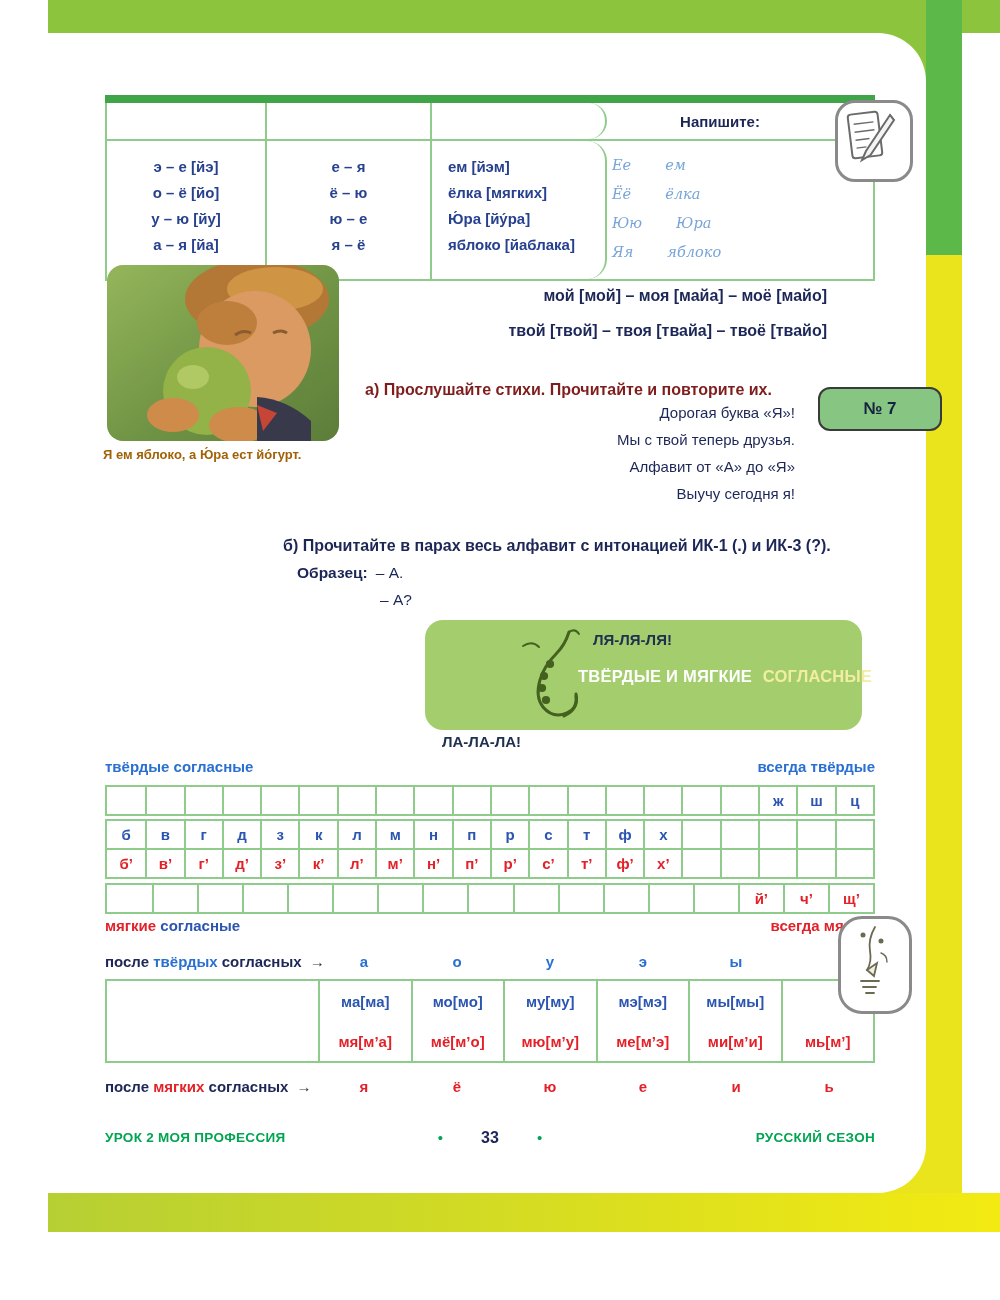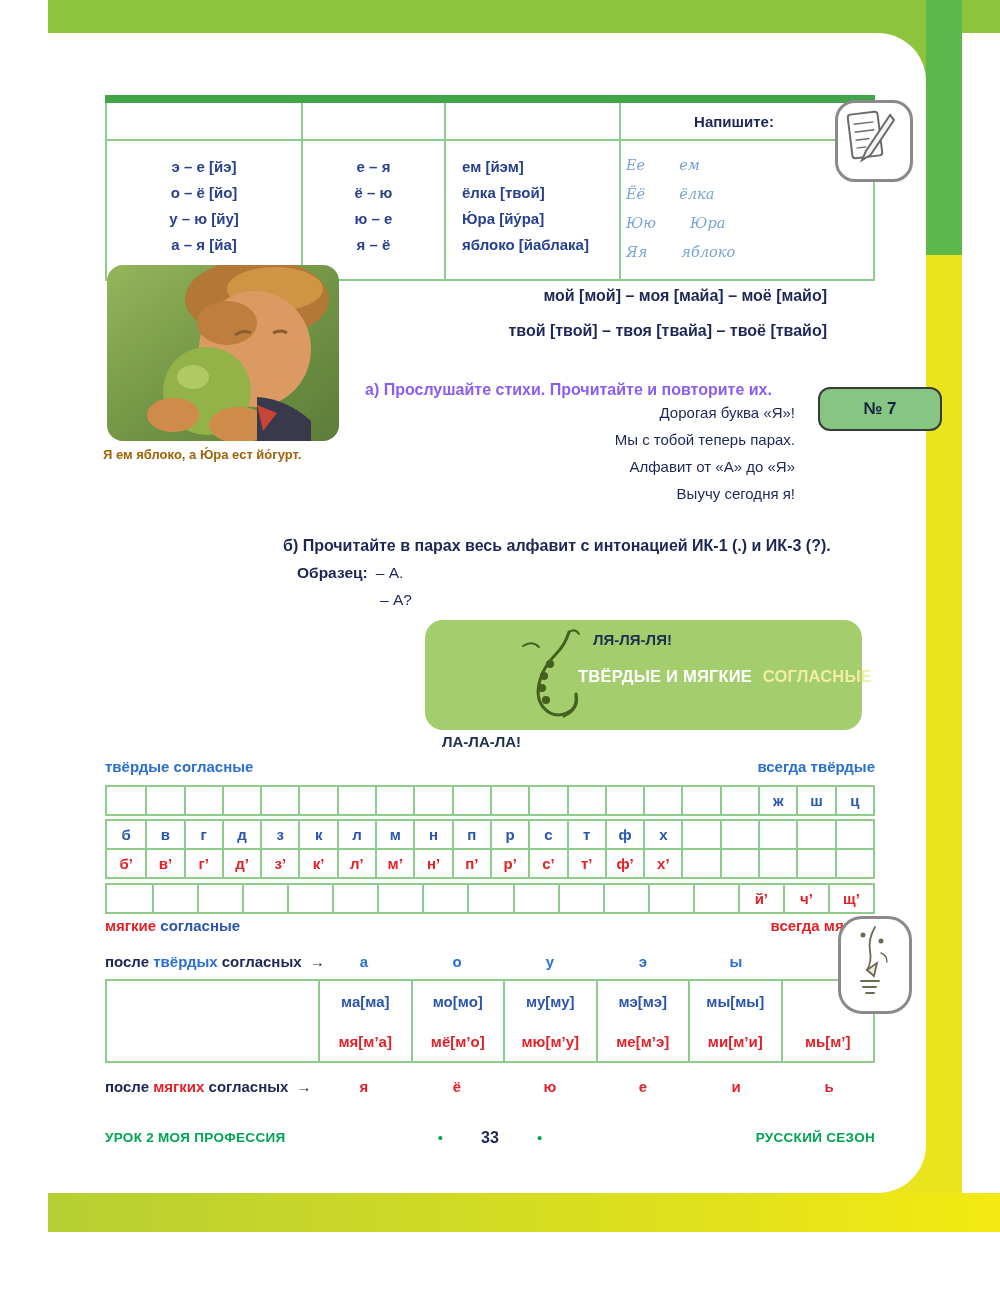--- a/index.html
+++ b/index.html
@@ -17,42 +17,42 @@
        background:linear-gradient(to right,#b6cf33,#d8dd20 55%,#f3ea12);}
   .card{left:48px;top:33px;width:878px;height:1160px;background:#fff;
        border-radius:0 48px 48px 0;z-index:2;}
 
   
   .t-table{left:57px;top:62px;width:770px;}
   .t-bar{height:8px;background:#3fa548;}
   .t-row{display:flex;border:2px solid #8fcb8a;border-top:none;box-sizing:border-box;}
   .t-cell{box-sizing:border-box;border-right:2px solid #8fcb8a;}
   .t-cell:last-child{border-right:none;}
-  .tc1{width:196px;}.tc2{width:143px;}.tc3{width:175px;}.tc4{width:226px;}
+  .tc1{width:160px;}.tc2{width:165px;}.tc3{width:175px;border-radius:20px;}.tc4{width:226px;}
   .t-head{height:38px;}
   .t-head .t-cell{display:flex;align-items:center;justify-content:center;}
   .t-body{height:140px;border-top:none;}
   .head-write{font-weight:bold;font-size:15px;color:#1d2757;}
   .pairs{padding-top:13px;text-align:center;font-weight:bold;font-size:15px;line-height:26px;color:#27418f;}
   .examples{padding:13px 0 0 16px;text-align:left;}
   .hand{padding:10px 0 0 5px;font-family:"DejaVu Serif",serif;font-style:italic;
         font-size:14.5px;line-height:29px;color:#78a5d8;}
   .hand .w{display:inline-block;margin-left:34px;}
 
   
   .stamp{background:#fff;border:3px solid #8a8a8a;border-radius:20px;z-index:4;}
   .write-icon{left:835px;top:100px;width:72px;height:76px;}
   .gram-icon{left:838px;top:916px;width:68px;height:92px;border-radius:24px;}
 
   
   .photo{left:107px;top:265px;width:232px;height:176px;border-radius:16px;overflow:hidden;z-index:3;}
   .caption{left:103px;top:447px;width:260px;font-weight:bold;font-size:13px;color:#a16207;z-index:3;}
   .pron{right:173px;font-weight:bold;font-size:16px;color:#1d2757;z-index:3;text-align:right;}
   .pron1{top:287px;} .pron2{top:322px;}
-  .task-a{left:365px;top:381px;font-weight:bold;font-size:16px;color:#8b5cf6;}
+  .task-a{left:365px;top:381px;font-weight:bold;font-size:16px;color:#7f1d1d;}
   .badge7{left:818px;top:387px;width:120px;height:40px;background:#86c582;border:2.5px solid #3a3a3a;
           border-radius:12px;display:flex;align-items:center;justify-content:center;
           font-weight:bold;font-size:17px;color:#15223f;z-index:5;}
   .poem{right:205px;top:399px;text-align:right;font-size:15px;line-height:27px;color:#1d2757;z-index:3;}
   .task-b{left:283px;top:537px;font-weight:bold;font-size:16px;color:#1d2757;}
   .sample1{left:297px;top:564px;font-size:15.5px;color:#1d2757;}
   .sample1 b{font-weight:bold;}
   .sample1 .s{margin-left:8px;}
   .sample2{left:380px;top:591px;font-size:15.5px;color:#1d2757;}
 
@@ -130,21 +130,21 @@
       <div>а – я [йа]</div>
     </div>
     <div class="t-cell tc2 pairs">
       <div>е – я</div>
       <div>ё – ю</div>
       <div>ю – е</div>
       <div>я – ё</div>
     </div>
     <div class="t-cell tc3 pairs examples">
       <div>ем [йэм]</div>
-      <div>ёлка [твой]</div>
+      <div>ёлка [мягких]</div>
       <div>Ю́ра [йу́ра]</div>
       <div>яблоко [йаблака]</div>
     </div>
     <div class="t-cell tc4 hand">
       <div><span>Ее</span><span class="w">ем</span></div>
       <div><span>Ёё</span><span class="w">ёлка</span></div>
       <div><span>Юю</span><span class="w">Юра</span></div>
       <div><span>Яя</span><span class="w">яблоко</span></div>
     </div>
   </div>
@@ -190,21 +190,21 @@
 
 <div class="abs pron pron1">мой [мой] – моя [майа] – моё [майо]</div>
 <div class="abs pron pron2">твой [твой] – твоя [твайа] – твоё [твайо]</div>
 
 <div class="abs task-a" style="z-index:3;">а) Прослушайте стихи. Прочитайте и повторите их.</div>
 <div class="abs badge7">
   <span>№ 7</span>
 </div>
 <div class="abs poem">
   <div>Дорогая буква «Я»!</div>
-  <div>Мы с тобой теперь парах.</div>
+  <div>Мы с твой теперь друзья.</div>
   <div>Алфавит от «А» до «Я»</div>
   <div>Выучу сегодня я!</div>
 </div>
 
 <div class="abs task-b" style="z-index:3;">б) Прочитайте в парах весь алфавит с интонацией ИК-1 (.) и ИК-3 (?).</div>
 <div class="abs sample1" style="z-index:3;">
   <b>Образец:</b><span class="s">– А.</span>
 </div>
 <div class="abs sample2" style="z-index:3;">– А?</div>
 

